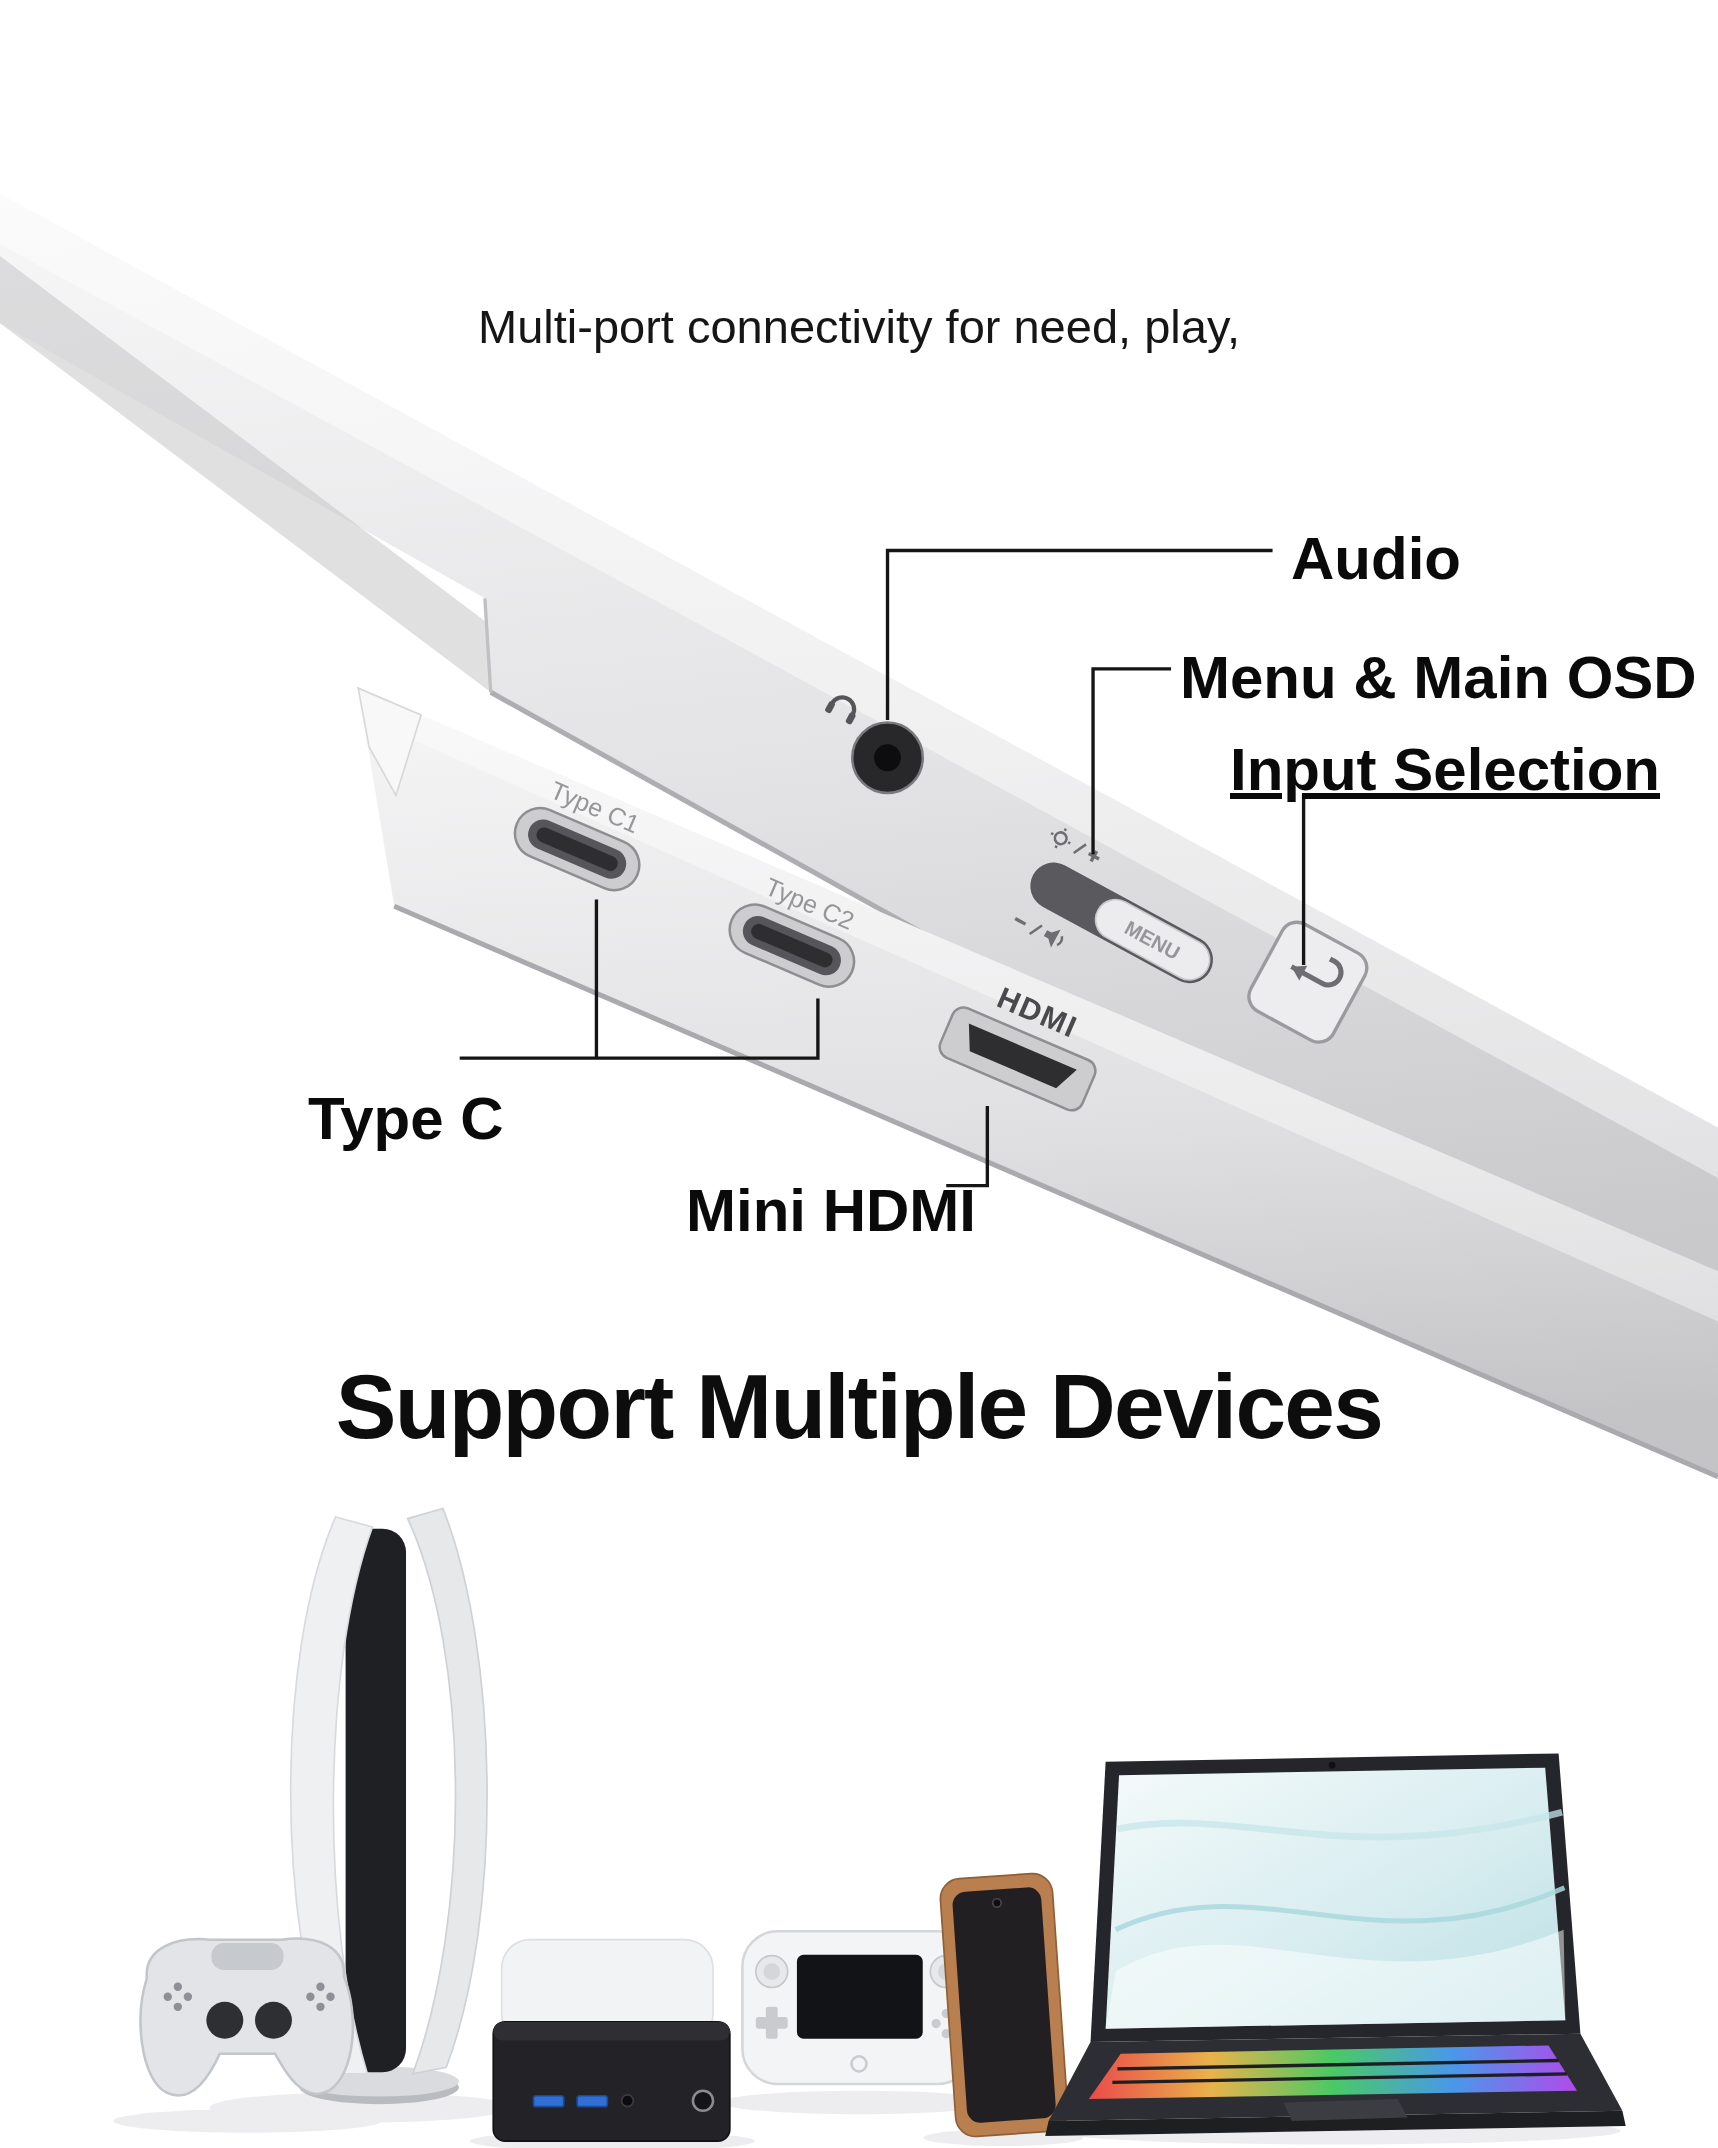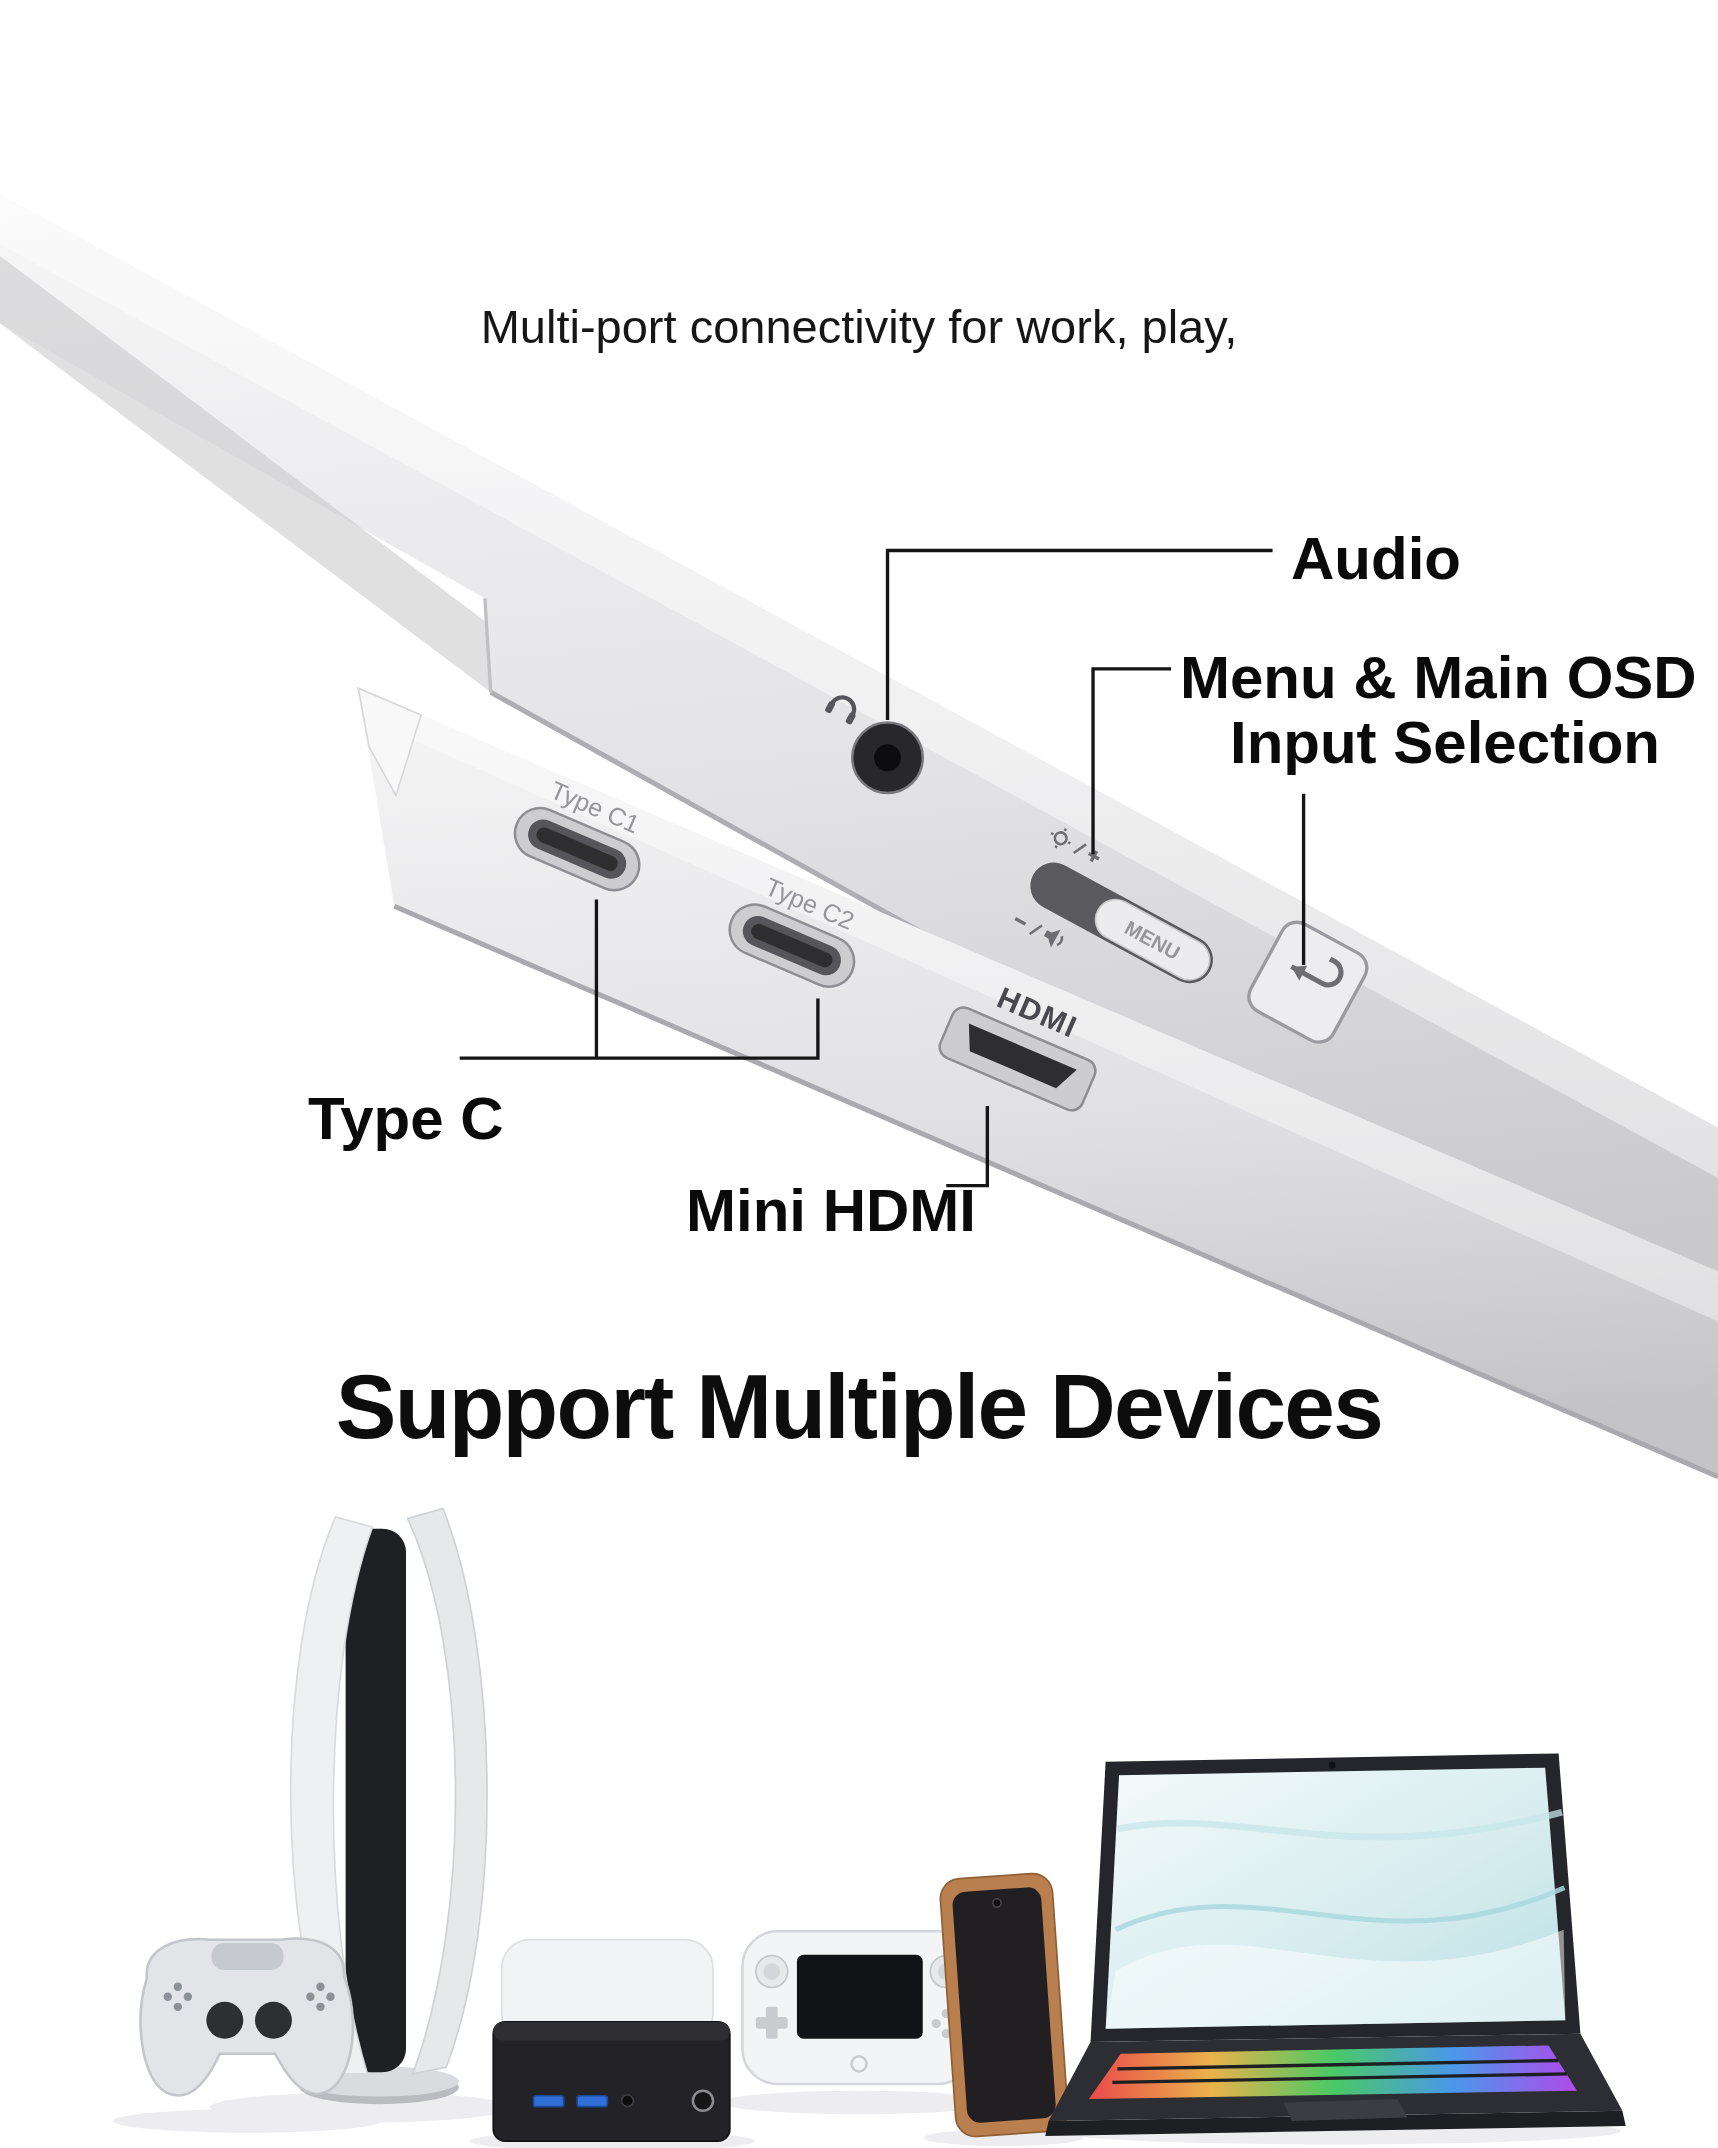--- a/index.html
+++ b/index.html
@@ -16,21 +16,21 @@
   .subtitle {
     position:absolute; top:292px; left:0; width:100%; text-align:center;
     font-size:47px; line-height:70px; font-weight:normal; color:#161616;
   }
   .callout {
     position:absolute; font-size:60px; font-weight:bold; color:#0a0a0a;
     white-space:nowrap;
   }
   .callout.audio     { left:1291px; top:524px; }
   .callout.menu      { left:1180px; top:643px; }
-  .callout.input     { left:1230px; top:708px; }
+  .callout.input     { left:1230px; top:735px;text-decoration:underline; }
   .callout.typec     { left:308px;  top:1084px; }
   .callout.minihdmi  { left:686px;  top:1160px;margin-top:16px; }
   svg.art { position:absolute; left:0; top:0; }
   .portlabel { font-family:"Liberation Sans", sans-serif; fill:#96969a; }
 </style>
 </head>
 <body>
 
 <div class="canvas">
 
@@ -225,21 +225,21 @@
         <polygon points="1336,2448 1846,2438 1880,2492 1298,2502" fill="url(#gRGB)" opacity="0.9"></polygon>
         <line x1="1332" y1="2466" x2="1858" y2="2456" stroke="#1d1f23" stroke-width="4"></line>
         <line x1="1326" y1="2482" x2="1868" y2="2472" stroke="#1d1f23" stroke-width="4"></line>
         <polygon points="1530,2506 1666,2502 1678,2524 1540,2528" fill="#3b3d42"></polygon>
       </g>
     </g>
   </svg>
 
 
   <div class="subtitle">
-    <div>Multi-port connectivity for work, play,</div>
+    <div>Multi-port connectivity for need, play,</div>
   </div>
 
   <div class="callout audio">Audio</div>
   <div class="callout menu">Menu &amp; Main OSD</div>
   <div class="callout input">Input Selection</div>
   <div class="callout typec">Type C</div>
   <div class="callout minihdmi">Mini HDMI</div>
 
   <div class="title second">Support Multiple Devices</div>
 

